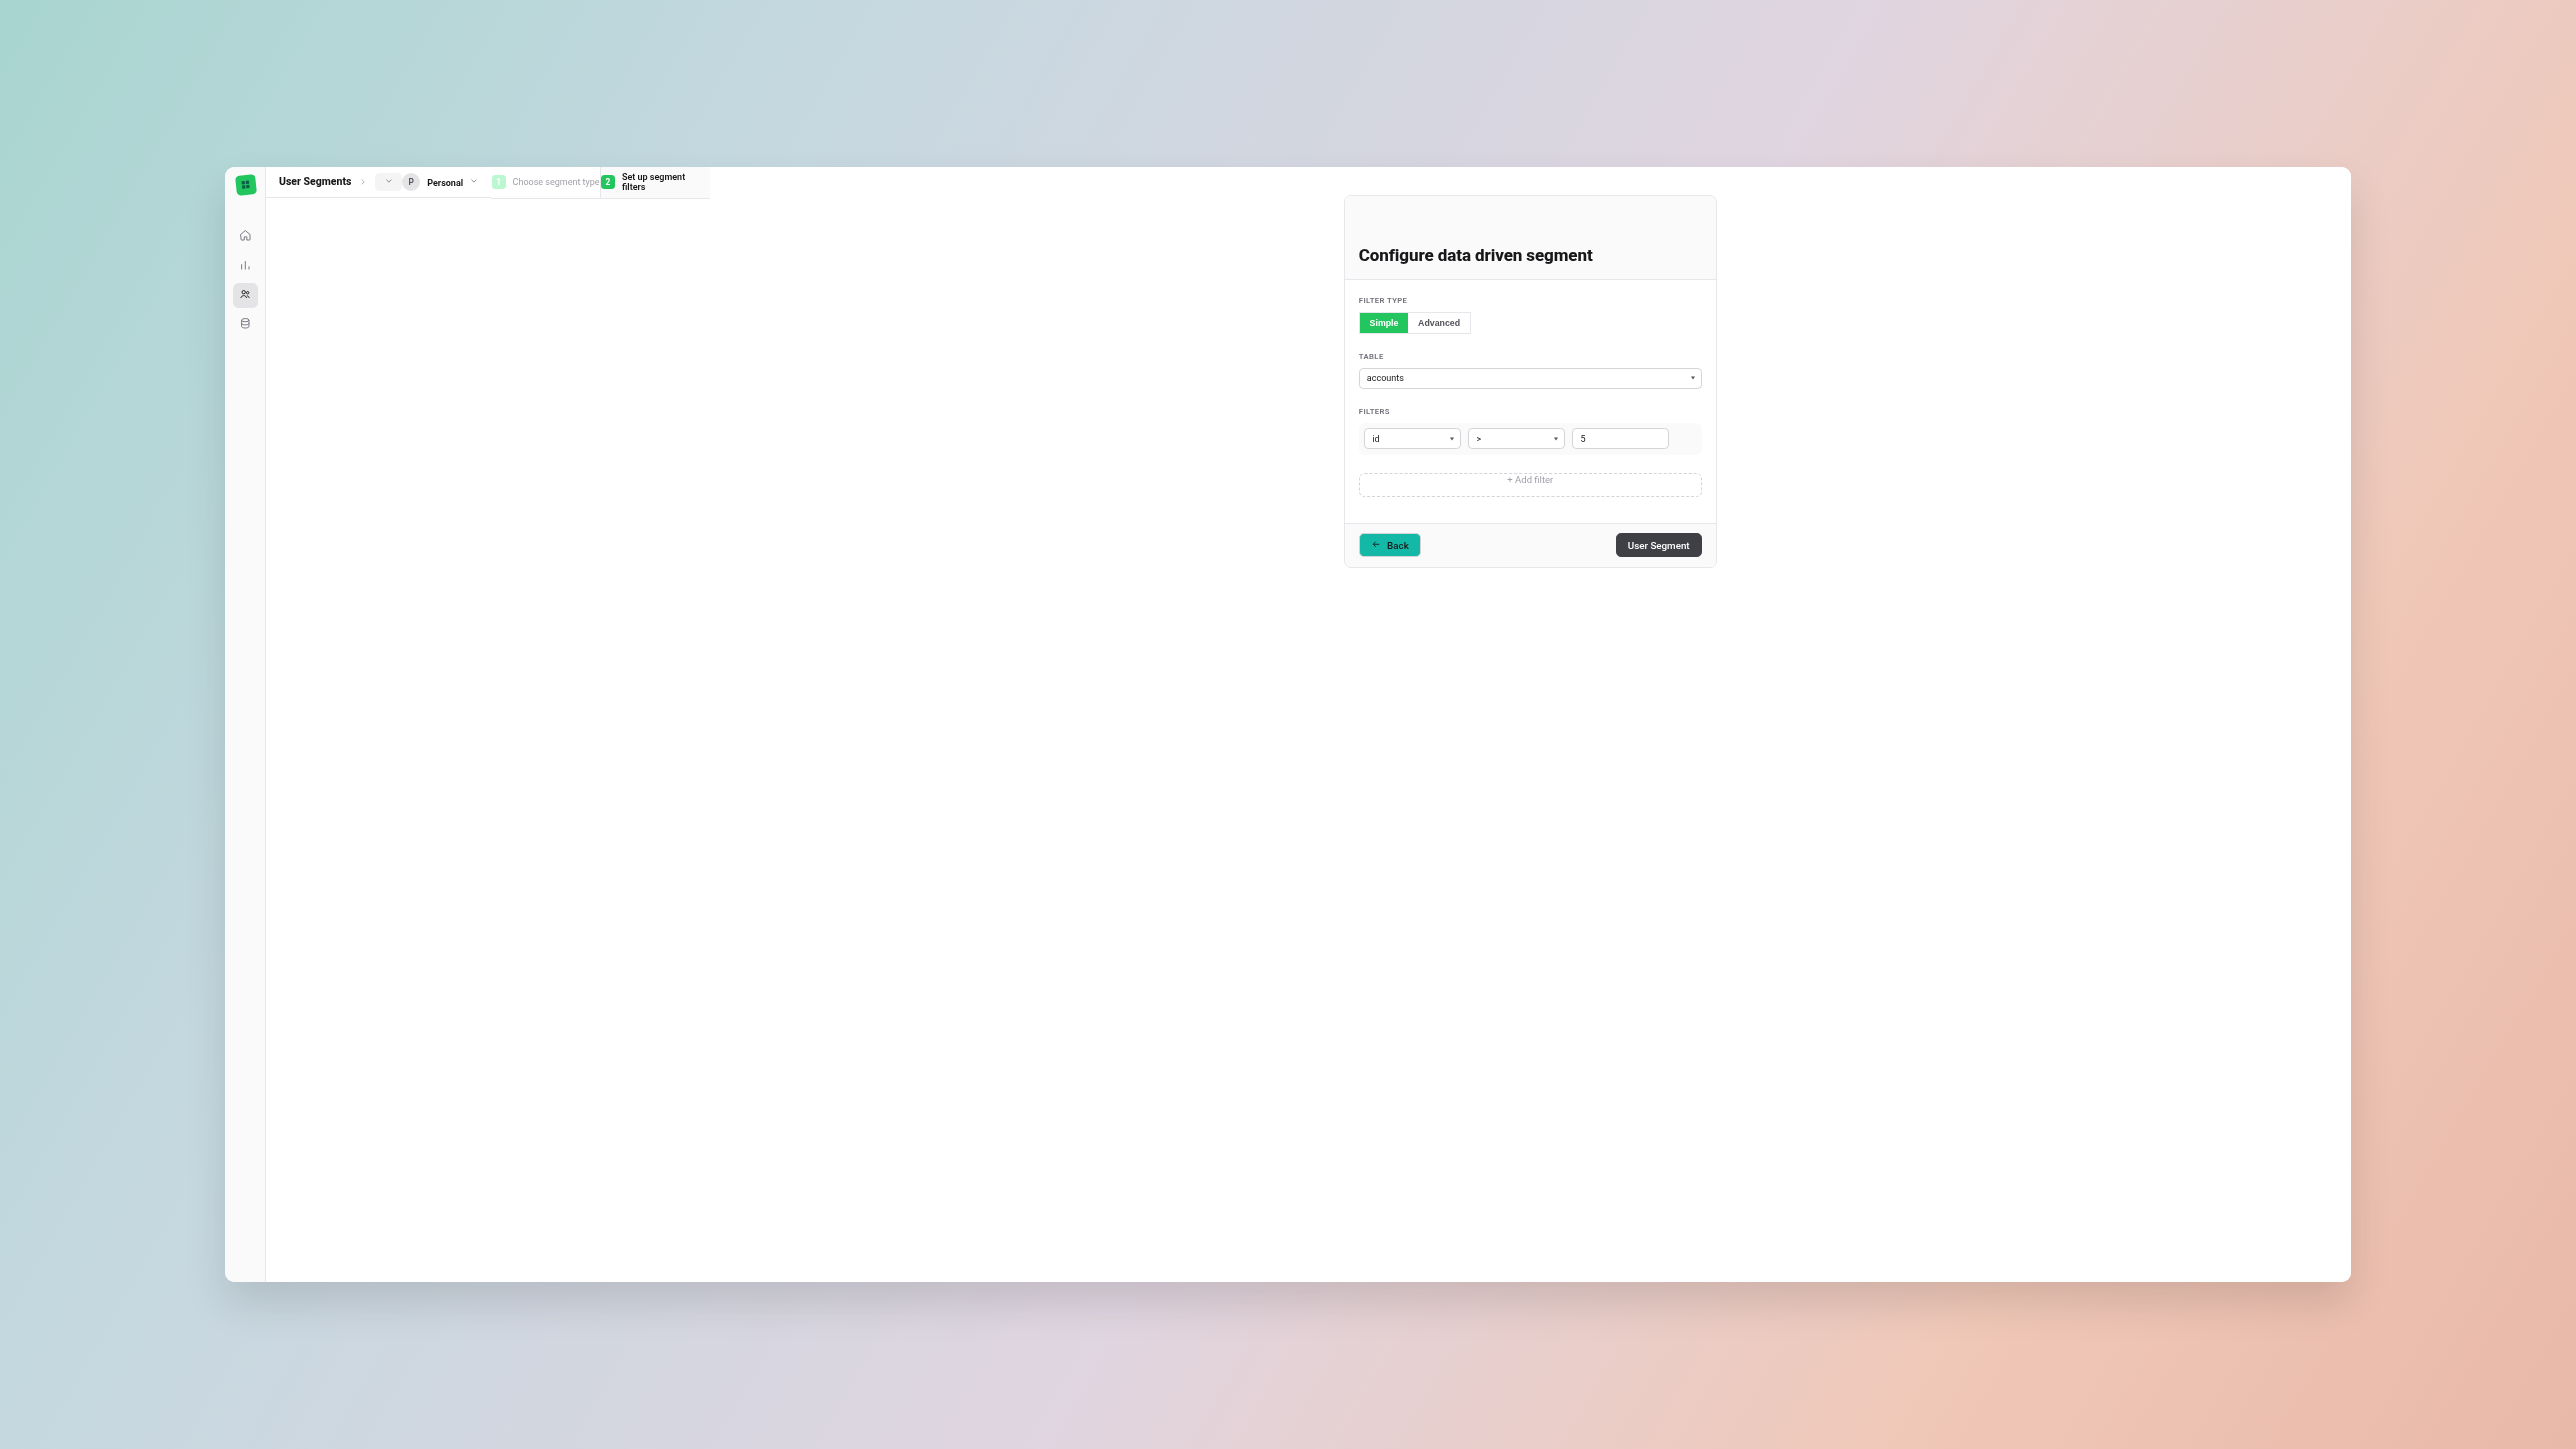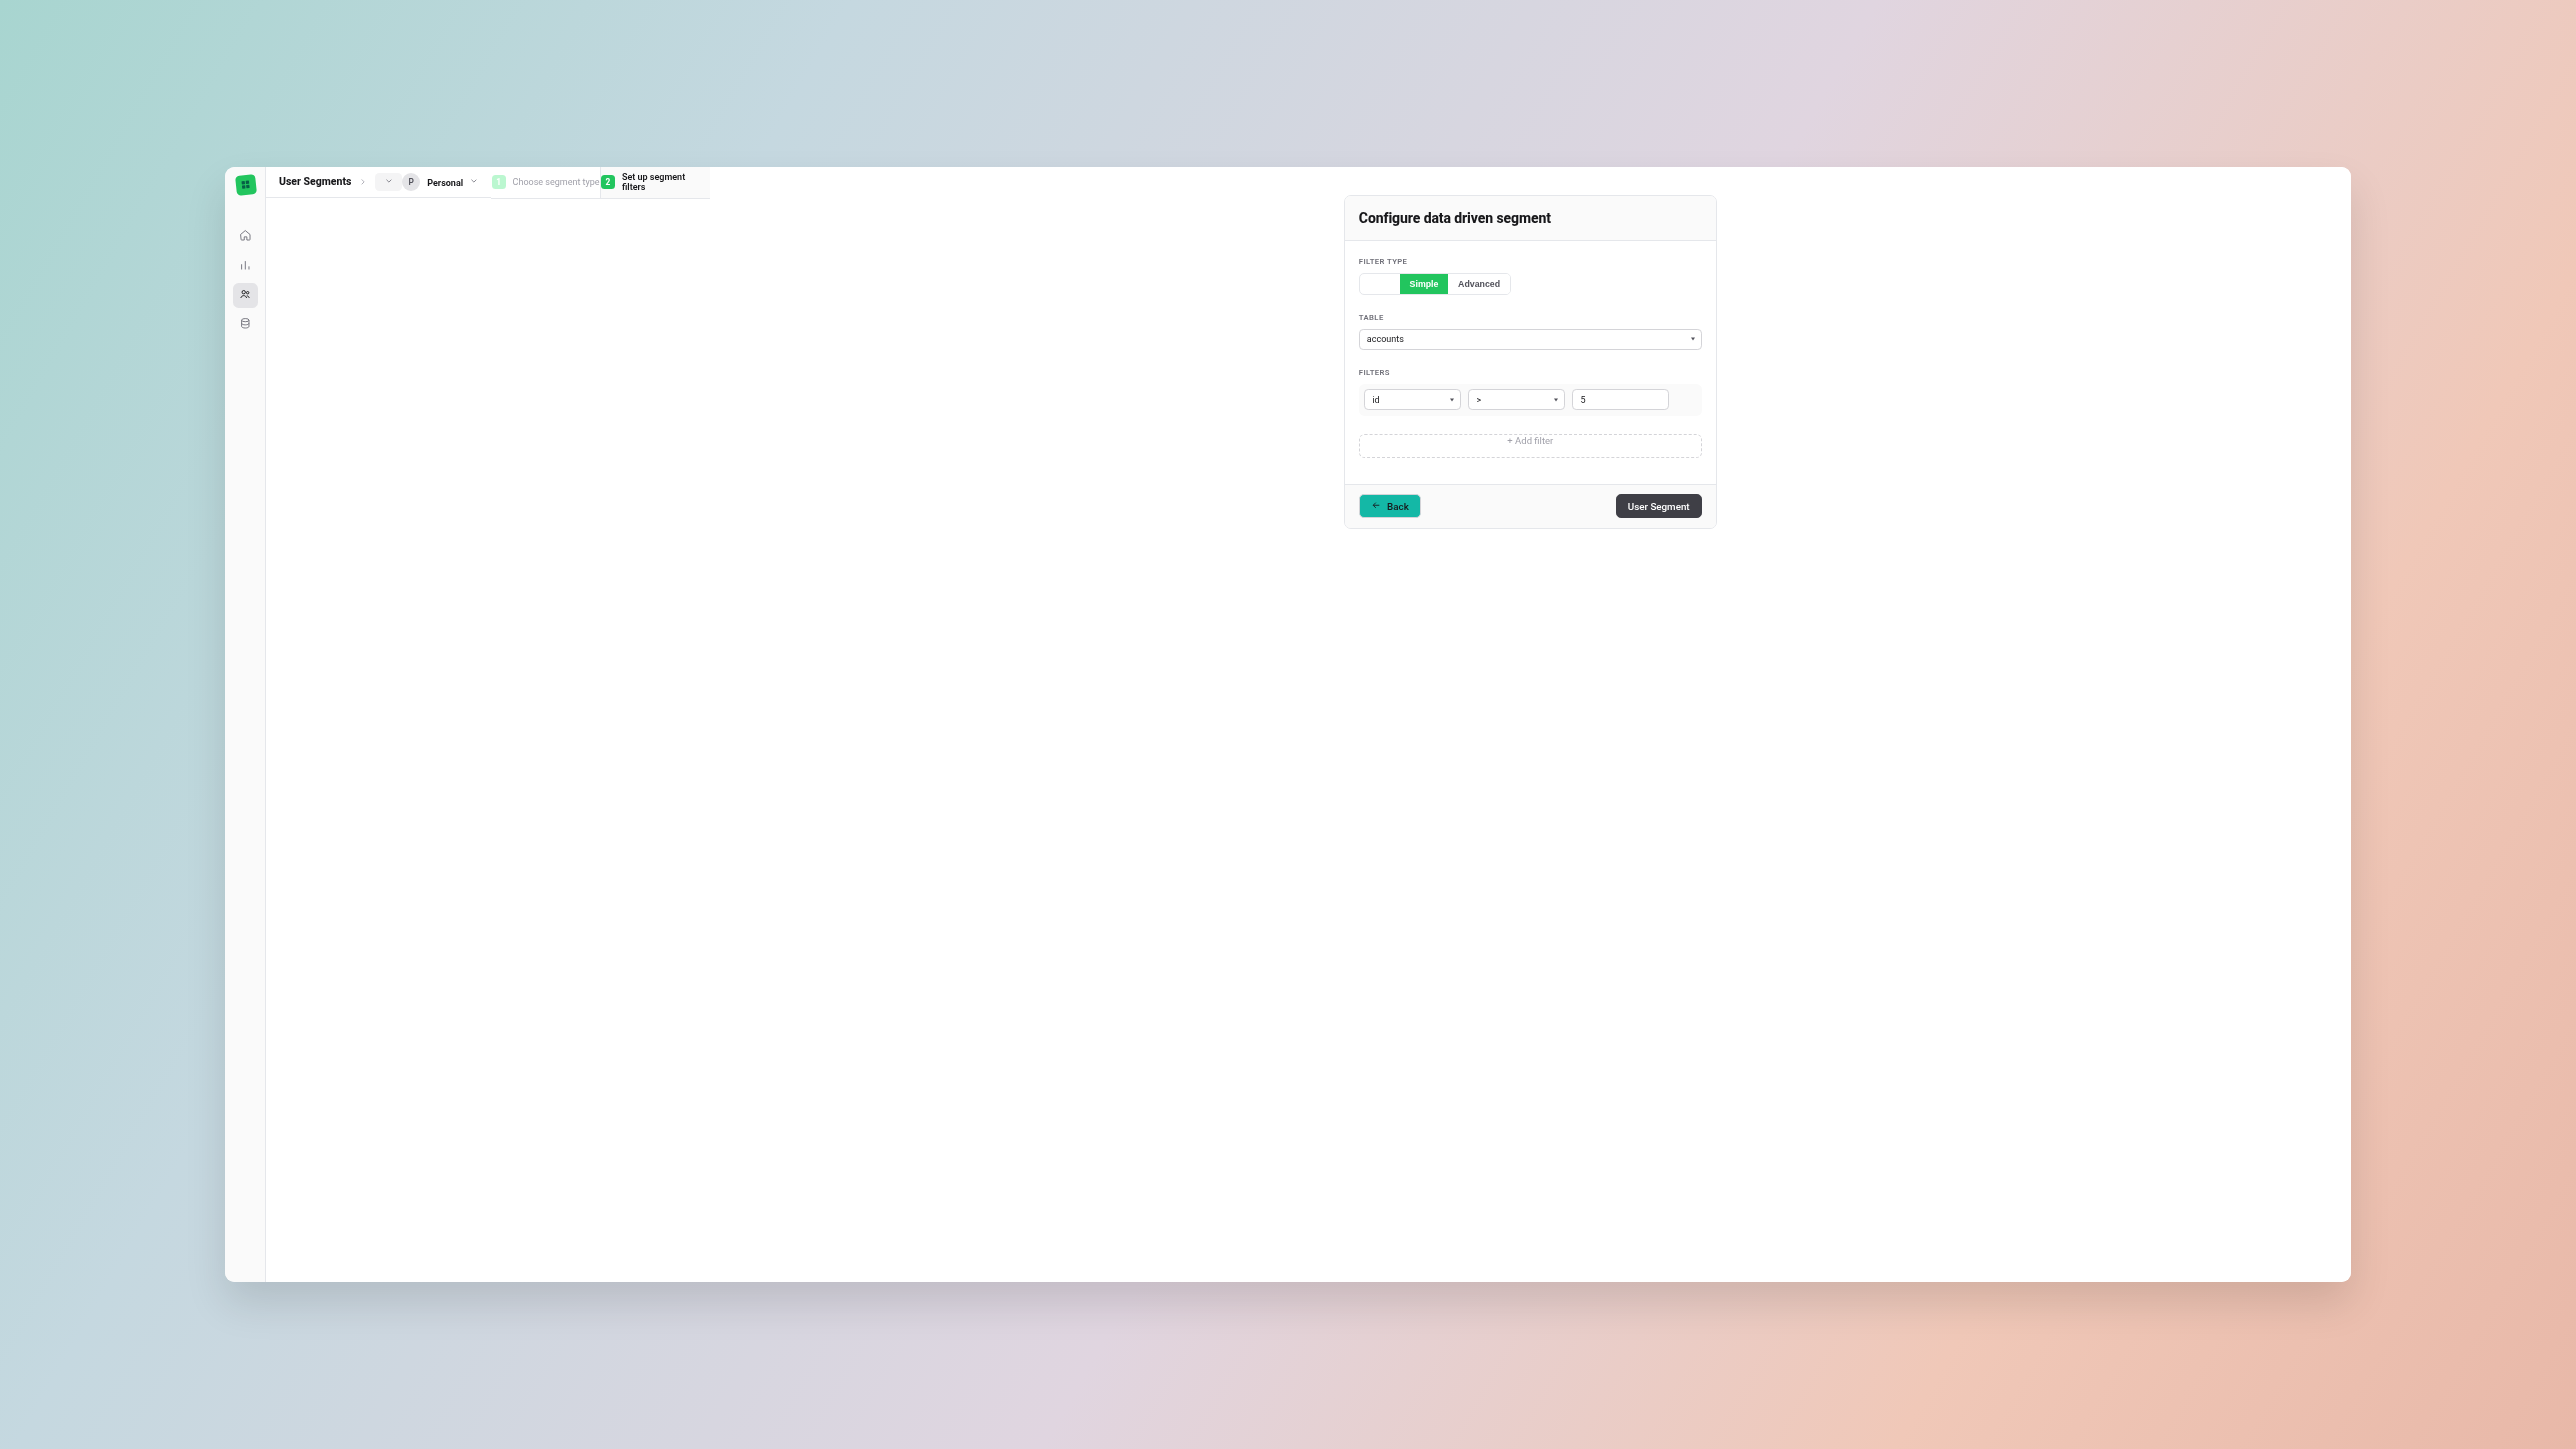--- a/index.html
+++ b/index.html
@@ -116,32 +116,32 @@
   border-radius:7px;
   background:#fff;
   align-self:flex-start;
   overflow:hidden;
 }
 .card-header {
   background:#fafafa;
   padding: 14px 14px 14.7px;
   border-bottom:0.7px solid #e5e7eb;
 }
-.card-header h2 { font-size:14px; font-weight:800; letter-spacing:-0.1px; }
+.card-header h2 { font-size:17px; font-weight:800; letter-spacing:-0.1px;margin-top:35px; }
 .card-body { padding: 15.4px 14px 18px; }
 
 .section { margin-bottom: 18px; }
 .section:last-child { margin-bottom:8px; }
 .section-label {
   font-size:7.7px; letter-spacing:0.4px; color:#71717a; font-weight:600;
   text-transform:uppercase; margin-bottom:7px; display:block;
 }
 
 .seg-control {
-  display:inline-flex; border:0.7px solid #e5e7eb; border-radius:5px; overflow:hidden;padding-left:40px;
+  display:inline-flex; border:0.7px solid #e5e7eb; border-radius:0; overflow:hidden;
 }
 .seg-btn {
   padding: 4.9px 9.8px; font-size:8.8px; font-weight:600; cursor:pointer;
   background:#fff; color:#52525b; border:none;
 }
 .seg-btn.active { background:#22c55e; color:#fff; }
 
 .select, .text-input {
   width:100%; height:21px;
   border:0.7px solid #d4d4d8; border-radius:4.2px;

